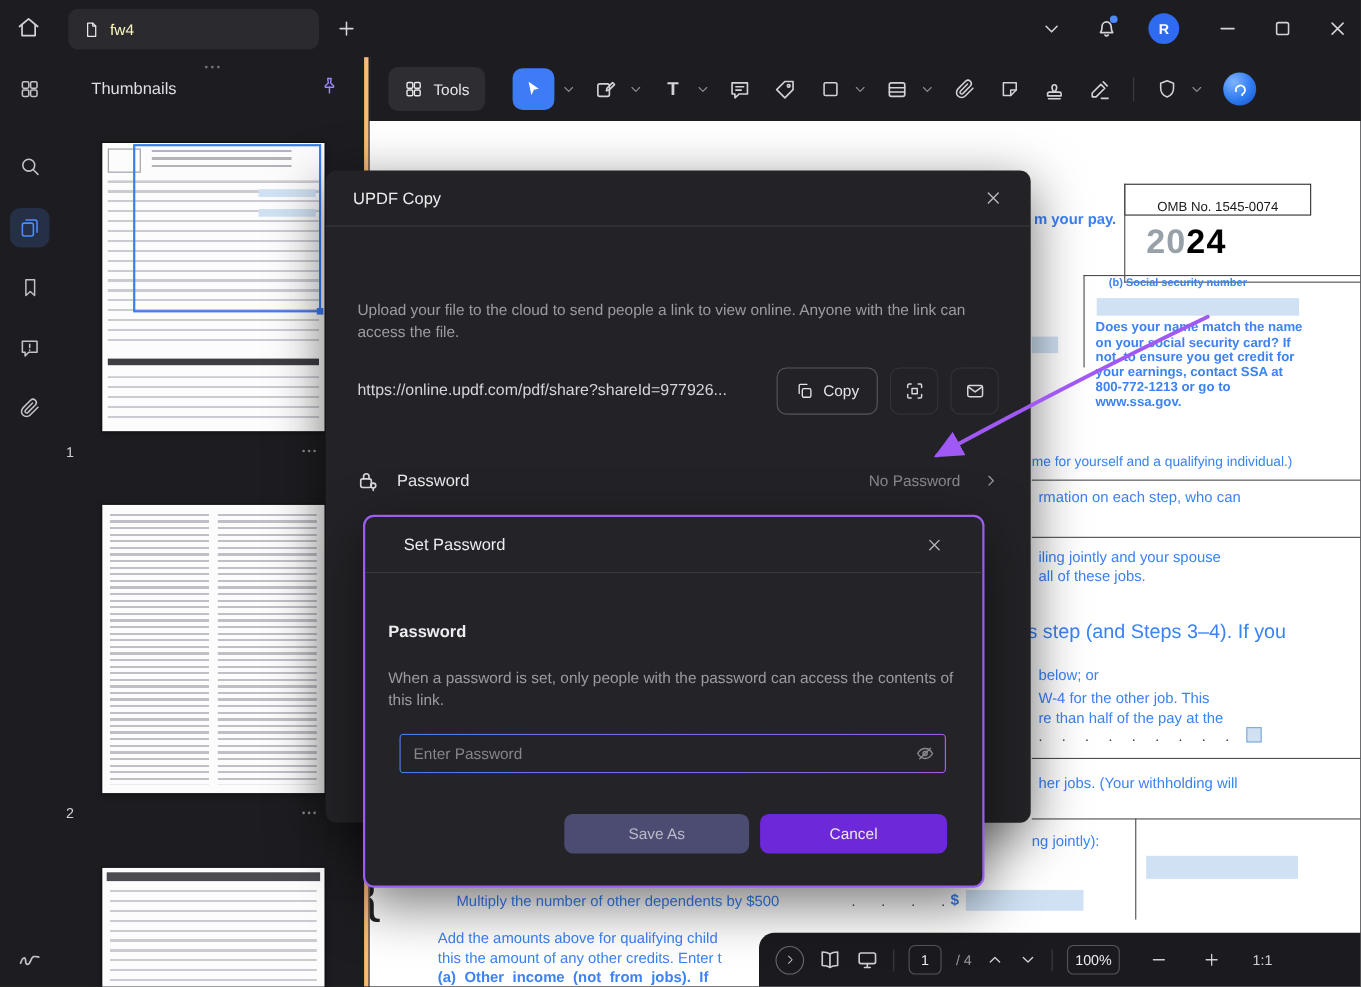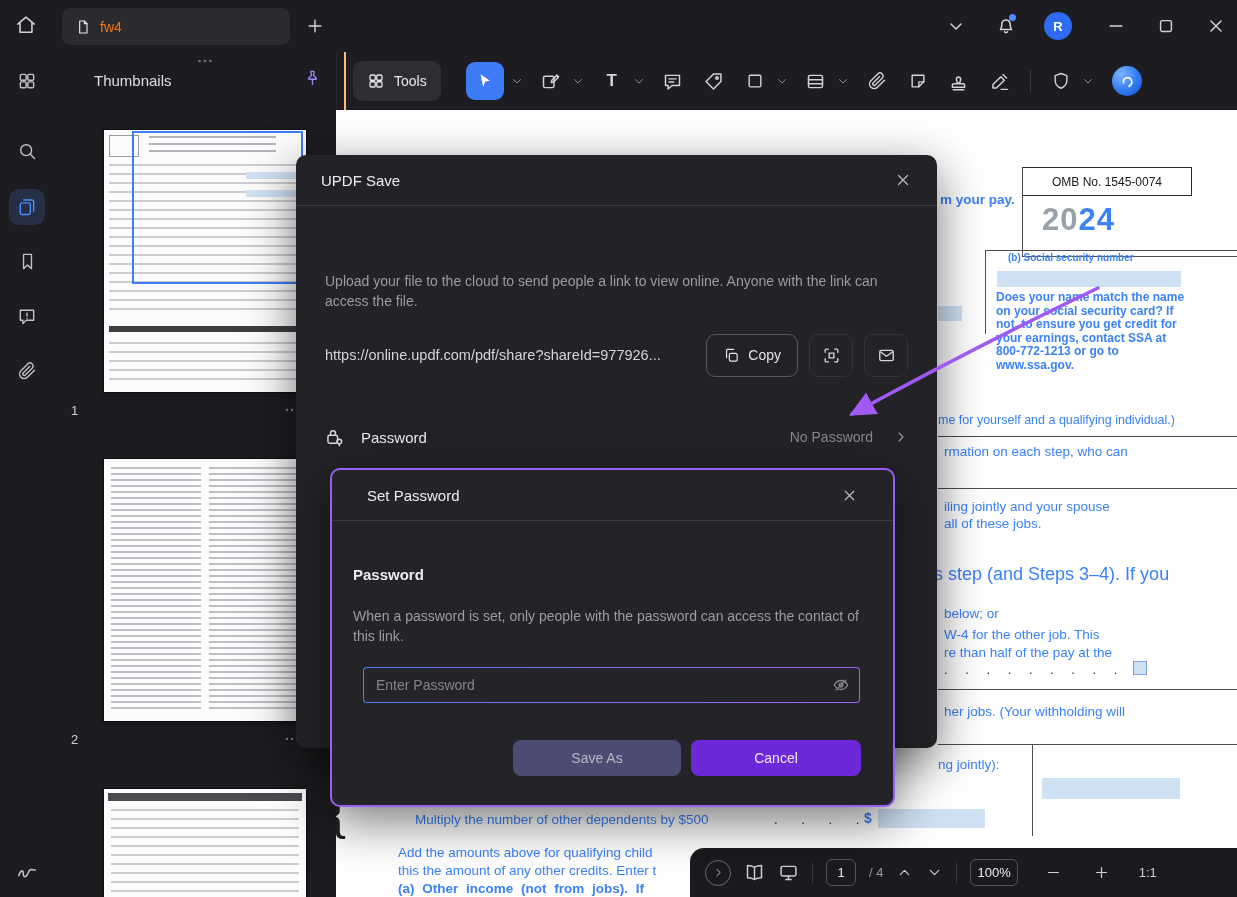--- a/index.html
+++ b/index.html
@@ -6,37 +6,37 @@
   html,body{width:1237px;height:897px;background:#141416;font-family:"Liberation Sans",sans-serif}
   #app{position:relative;width:1237px;height:897px;background:#1d1d21;overflow:hidden;color:#e8e8ea}
   button{font-family:inherit}
   .ib{display:inline-flex;align-items:center;justify-content:center;background:none;border:0;color:#d4d4d8;cursor:pointer;padding:0}
   .icon{stroke:currentColor;fill:none;stroke-width:1.7;stroke-linecap:round;stroke-linejoin:round;display:block}
 
   
   .titlebar{position:absolute;left:0;top:0;width:100%;height:52px}
   .home-btn{position:absolute;left:15px;top:14px}
   .tab{position:absolute;left:62px;top:8px;width:228px;height:37px;background:#2b2b2f;border-radius:9px;display:flex;align-items:center;gap:9px;padding:0 13px;cursor:pointer}
-  .tab-label{font-size:14px;color:#f97316}
+  .tab-label{font-size:14px;color:#fef9c3}
   .newtab-btn{position:absolute;left:305px;top:16px}
   .winmenu-btn{position:absolute;left:946px;top:16px}
   .bell-btn{position:absolute;left:995px;top:14px}
   .bell-dot{position:absolute;right:1px;top:0;width:7px;height:7px;border-radius:50%;background:#4d8bff}
   .avatar{position:absolute;left:1044px;top:12px;width:28px;height:28px;border-radius:50%;background:#2e6bf0;display:flex;align-items:center;justify-content:center;font-size:13px;font-weight:700;color:#fff;cursor:pointer}
   .min-btn{position:absolute;left:1106px;top:16px}
   .max-btn{position:absolute;left:1156px;top:16px}
   .close-btn{position:absolute;left:1206px;top:16px}
 
   
   .rail{position:absolute;left:0;top:52px;width:54px;bottom:0}
   .rail-btn{position:absolute;left:9px;width:36px;height:36px;border-radius:10px;display:flex;align-items:center;justify-content:center;color:#c2c2c7;background:none;border:0;cursor:pointer}
   .rail-btn.active{background:rgba(77,139,255,.17);color:#4f8cff}
 
   
-  .thumb-panel{position:absolute;left:65px;top:52px;width:281px;bottom:0;border-right:2px solid #fdba74}
+  .thumb-panel{position:absolute;left:54px;top:52px;width:281px;bottom:0;border-right:4px solid #fdba74}
   .panel-handle{position:absolute;left:50%;transform:translateX(-50%);top:2px;color:#71717a}
   .panel-title{position:absolute;left:29px;top:20px;font-size:15px;font-weight:400;color:#dfdfe3}
   .pin-btn{position:absolute;right:22px;top:17px;color:#9a86f7}
   .thumb{position:absolute;left:39px;width:202px}
   .thumb-page{position:relative;width:202px;height:262px;background:#fcfcfd;box-shadow:0 0 0 1px rgba(0,0,0,.4),0 2px 6px rgba(0,0,0,.35);overflow:hidden}
   .thumb-meta{display:flex;align-items:center;justify-content:space-between;height:36px;margin-left:-35px;width:237px;padding:0 4px 0 2px}
   .thumb-num{font-size:13px;color:#cfcfd3}
   .lines{background:repeating-linear-gradient(to bottom,#cbcbd1 0 2px,transparent 2px 9px)}
   .lines2{background:repeating-linear-gradient(to bottom,#bfbfc6 0 2px,transparent 2px 6px)}
   .p1-hdrbox{position:absolute;left:5px;top:5px;width:30px;height:22px;border:1px solid #9a9aa1}
@@ -397,27 +397,27 @@
       <svg width="18" height="18" viewBox="0 0 24 24">
           <path d="M7.5 14.5 a5.5 5.5 0 1 1 8 3.5" stroke="#ffffff" stroke-width="2.2" fill="none" stroke-linecap="round"></path>
           <circle cx="15" cy="19" r="1.3" fill="#ffffff"></circle>
         </svg>
     </button>
   </div>
 
   <div class="pdf">
     <span class="frag" style="left:604px;top:82px;font-weight:600;font-size:13.5px">m your pay.</span>
 
-    <div style="position:absolute;left:686px;top:57px;width:170px;height:29px;border:1.5px solid #2c2c30;display:flex;align-items:center;justify-content:center;font-size:12px">
+    <div style="position:absolute;left:686px;top:57px;width:170px;height:29px;border:1.5px solid #2c2c30;display:flex;align-items:flex-end;justify-content:center;font-size:12px">
       <span>OMB No. 1545-0074</span>
     </div>
     <div class="pline" style="left:686px;top:57px;width:1px;height:90px"></div>
     <div class="pline" style="left:686px;top:146px;width:216px;height:1px"></div>
     <div style="position:absolute;left:706px;top:92px;font-size:31px;font-weight:800;letter-spacing:1px">
-      <span style="color:#98a0a8;font-weight:700">20</span><span style="color:#3b82f6">24</span>
+      <span style="color:#98a0a8;font-weight:700">20</span><span style="color:#000000">24</span>
     </div>
 
     <div class="pline" style="left:649px;top:140px;width:253px;height:1px"></div>
     <div class="pline" style="left:649px;top:140px;width:1px;height:84px"></div>
     <span class="frag" style="left:672px;top:142px;font-size:10px;font-weight:700">(b)  Social security number</span>
     <div class="bluefield" style="left:661px;top:161px;width:184px;height:16px"></div>
     <span class="frag" style="left:660px;top:181px;width:196px;font-size:12px;font-weight:700;line-height:13.5px;white-space:normal">Does your name match the name on your social security card? If not, to ensure you get credit for your earnings, contact SSA at 800-772-1213 or go to www.ssa.gov.</span>
     <div class="bluefield" style="left:602px;top:196px;width:24px;height:15px"></div>
 
     <span class="frag" style="left:602px;top:303px;font-size:12.5px">me for yourself and a qualifying individual.)</span>
@@ -490,21 +490,21 @@
     <button class="sb-ic" style="margin-left:18px">
       <svg class="icon" width="17" height="17" viewBox="0 0 24 24">
           <path d="M12 5 V19 M5 12 H19"></path>
         </svg>
     </button>
     <span class="fit-label" style="margin-left:16px">1:1</span>
   </div>
 
   <div class="share-modal">
     <div class="sm-head">
-      <span class="sm-title">UPDF Save</span>
+      <span class="sm-title">UPDF Copy</span>
       <button class="ib" style="color:#b9b9bf">
         <svg class="icon" width="18" height="18" viewBox="0 0 24 24">
             <path d="M6 6 L18 18 M18 6 L6 18"></path>
           </svg>
       </button>
     </div>
     <p class="sm-desc">Upload your file to the cloud to send people a link to view online. Anyone with the link can access the file.</p>
 
     <div class="url-row">
       <span class="url-text">https://online.updf.com/pdf/share?shareId=977926...</span>
@@ -547,21 +547,21 @@
   <div class="pwd-dialog">
     <div class="pd-head">
       <span class="pd-title">Set Password</span>
       <button class="ib" style="color:#b9b9bf">
         <svg class="icon" width="17" height="17" viewBox="0 0 24 24">
             <path d="M6 6 L18 18 M18 6 L6 18"></path>
           </svg>
       </button>
     </div>
     <div class="pd-label">Password</div>
-    <p class="pd-desc">When a password is set, only people with the password can access the contact of this link.</p>
+    <p class="pd-desc">When a password is set, only people with the password can access the contents of this link.</p>
     <div class="pd-input-wrap">
       <input class="pd-input" type="text" placeholder="Enter Password" style="">
       <button class="ib eye-btn">
         <svg class="icon" width="18" height="18" viewBox="0 0 24 24">
             <path d="M3 12 s3.5-6 9-6 9 6 9 6-3.5 6-9 6-9-6-9-6 z"></path>
             <circle cx="12" cy="12" r="2.5"></circle>
             <path d="M5.5 18.5 L18.5 5.5"></path>
           </svg>
       </button>
     </div>

